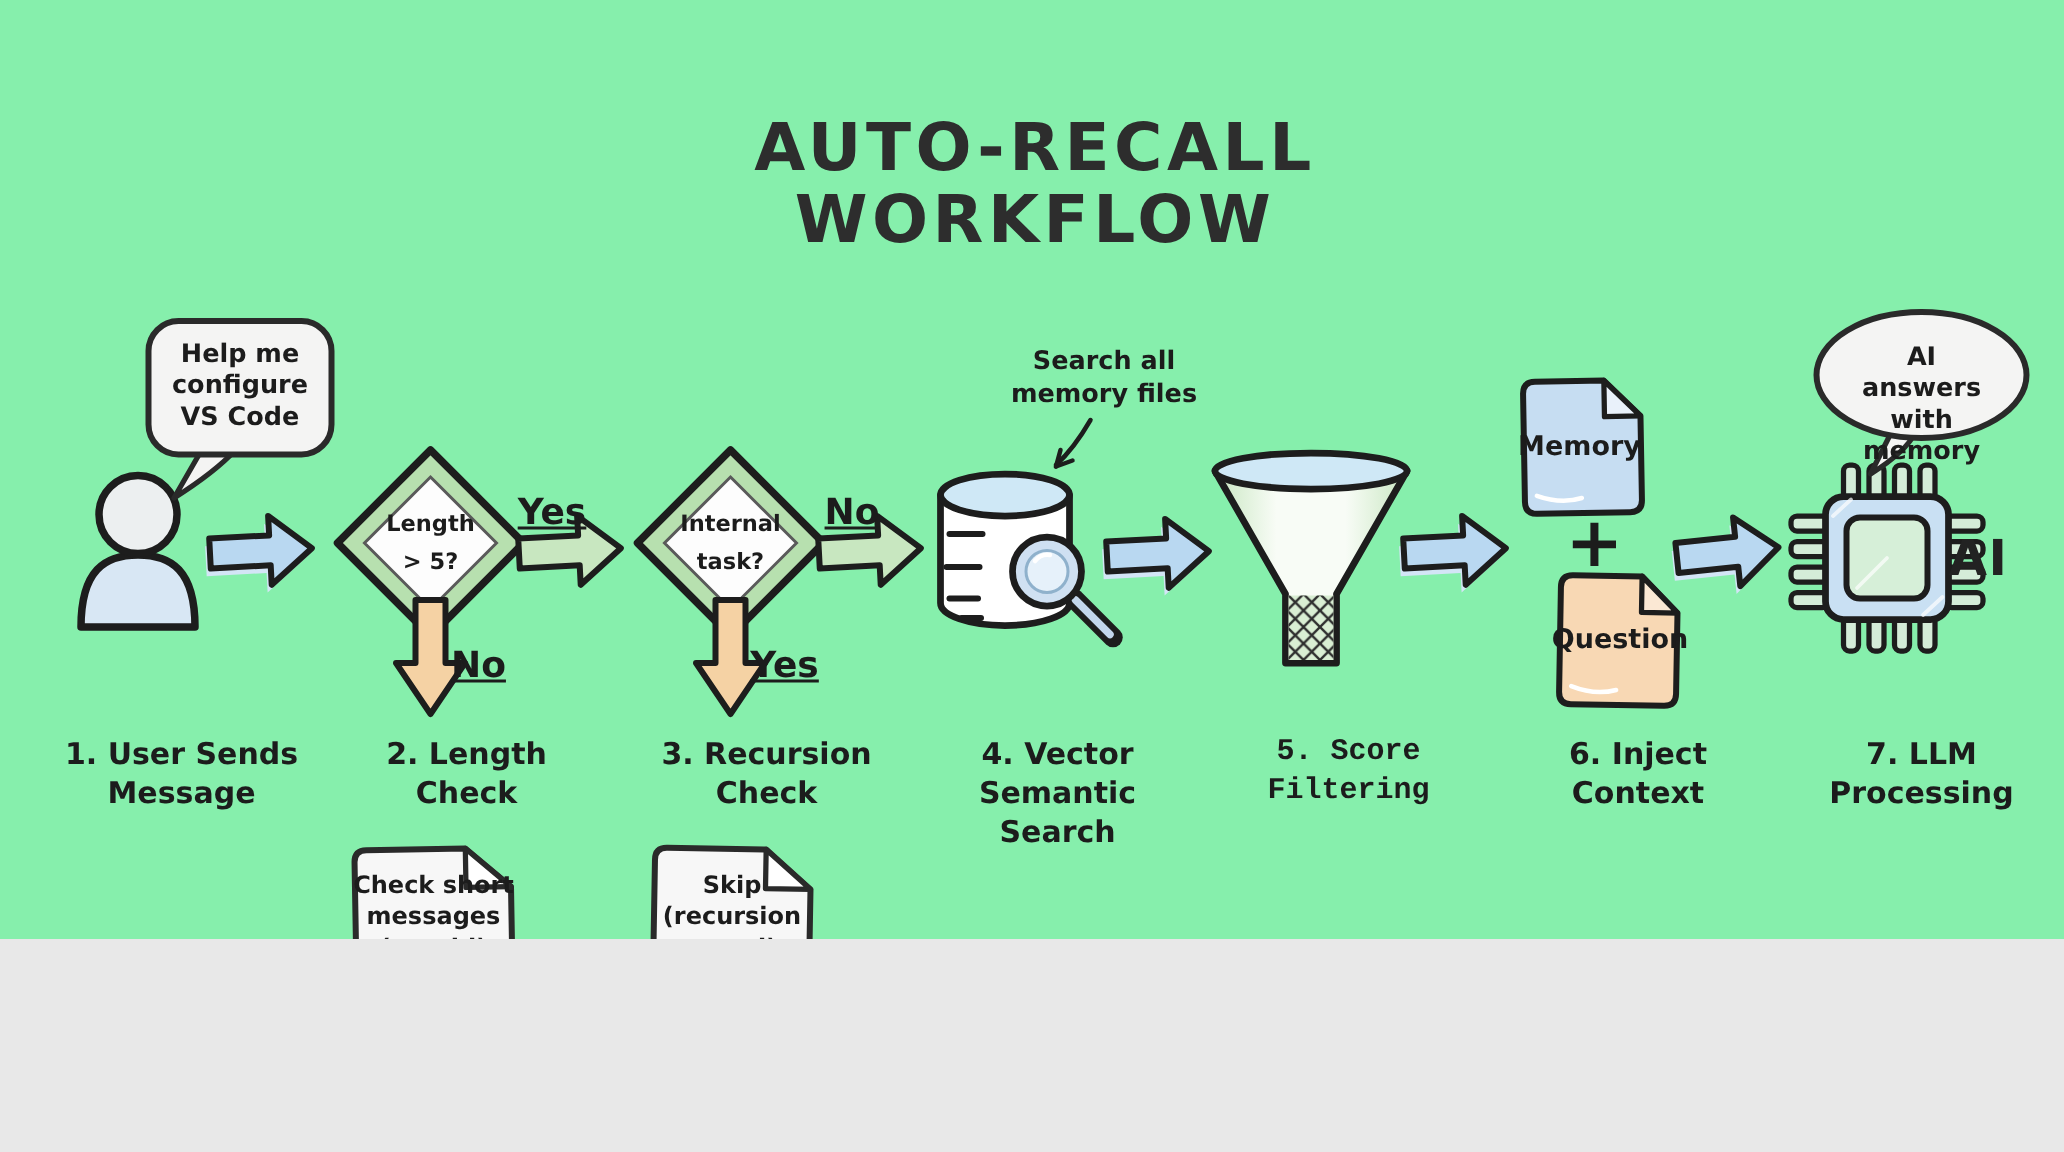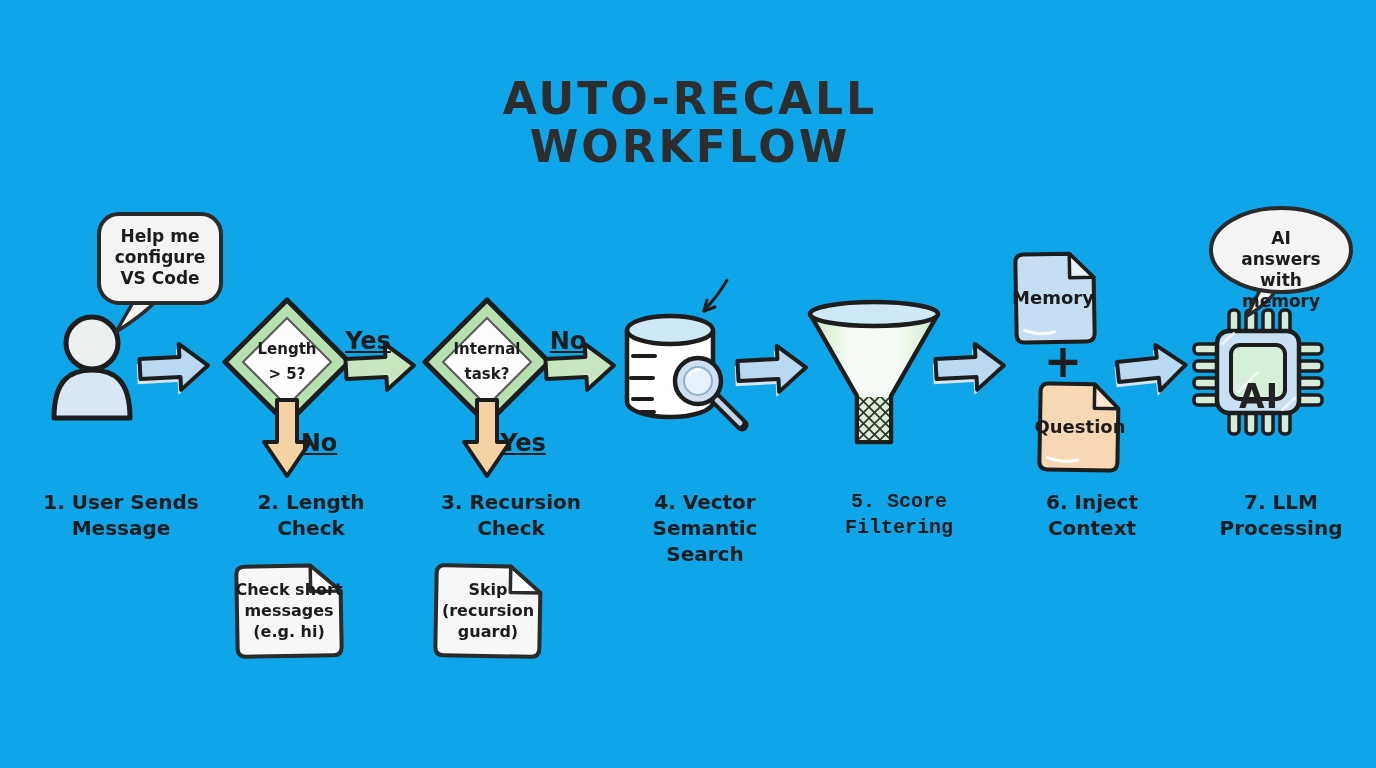--- a/index.html
+++ b/index.html
@@ -1,18 +1,18 @@
 <!DOCTYPE html>
 <html><head>
 <meta charset="utf-8">
 <style>
   html,body{margin:0;padding:0;background:#e8e8e8;}
   #stage{
-    position:relative;width:1376px;height:768px;margin:0 auto;
-    background:#0ea5e9;overflow:hidden;
+    position:relative;width:1376px;height:626px;margin:0 auto;
+    background:#86efac;overflow:hidden;
     font-family:"DejaVu Sans",sans-serif;color:#1c1c1c;
   }
   #diagram-svg{position:absolute;left:0;top:0;}
   .txt{
     position:absolute;transform:translateX(-50%);
     text-align:center;white-space:pre-line;color:#1c1c1c;
     font-family:"DejaVu Sans",sans-serif;font-weight:600;line-height:1.25;
   }
   .title{
     font-size:44px;font-weight:800;letter-spacing:3px;color:#2d2d2d;
@@ -197,27 +197,29 @@
   <div class="txt diamond-text" style="left:287px;top:337px;">Length
 &gt; 5?</div>
   <div class="txt branch-label" style="left:368px;top:326px;">Yes</div>
   <div class="txt branch-label" style="left:319px;top:428px;">No</div>
 
   <div class="txt diamond-text" style="left:487px;top:337px;">Internal
 task?</div>
   <div class="txt branch-label" style="left:568px;top:326px;">No</div>
   <div class="txt branch-label" style="left:523px;top:428px;">Yes</div>
 
+  <div class="txt annotation" style="left:736px;top:230px;">Search all
+memory files</div>
 
 
   <div class="txt doc-text" style="left:1053px;top:287px;">Memory</div>
   <div class="txt plus-text" style="left:1063px;top:338px;">+</div>
   <div class="txt doc-text" style="left:1080px;top:416px;">Question</div>
 
-  <div class="txt chip-text" style="left:1259px;top:351px;margin-top:25px;">AI</div>
+  <div class="txt chip-text" style="left:1319px;top:351px;">AI</div>
   <div class="txt bubble-text" style="left:1281px;top:228px;">AI answers
 with memory</div>
 
   <div class="txt step-label" style="left:97px;top:489px;">1. User Sends
 Message</div>
   <div class="txt step-label" style="left:287px;top:489px;">2. Length
 Check</div>
   <div class="txt step-label" style="left:487px;top:489px;">3. Recursion
 Check</div>
   <div class="txt step-label" style="left:681px;top:489px;">4. Vector

